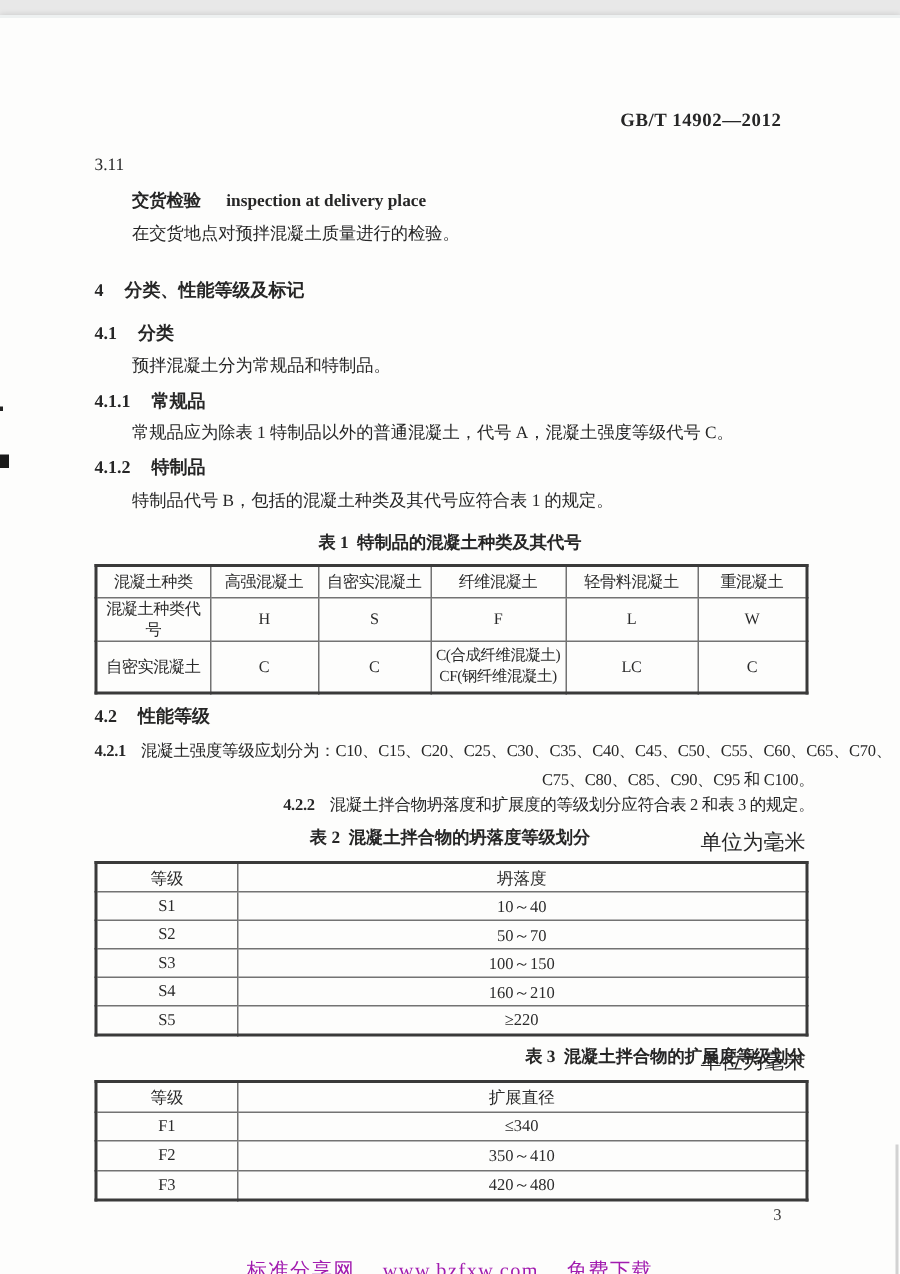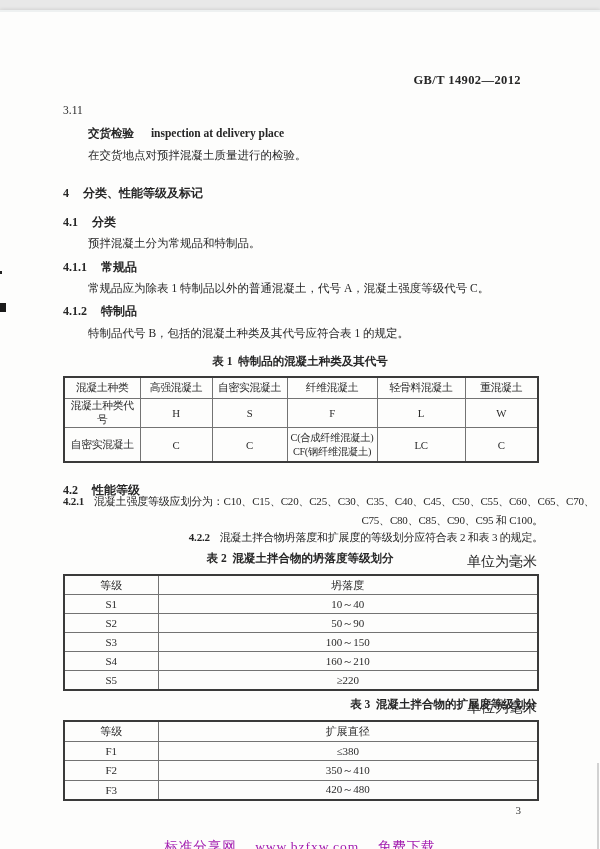--- a/index.html
+++ b/index.html
@@ -131,21 +131,21 @@
       <td>
         <span class="fiber nowrap" style="display:block">C(合成纤维混凝土)</span>
         <span class="fiber nowrap" style="display:block">CF(钢纤维混凝土)</span>
       </td>
       <td>LC</td>
       <td>C</td>
     </tr>
   </tbody>
     </table>
 
-  <div class="abs lvl1 nowrap" style="top:472px">
+  <div class="abs lvl1 nowrap" style="top:459px">
     <span class="hnum">4.2</span><span>性能等级</span>
   </div>
 
   <div class="abs para" style="top:482px">
     <span class="pline"><span class="pnum">4.2.1</span><span>混凝土强度等级应划分为：C10、C15、C20、C25、C30、C35、C40、C45、C50、C55、C60、C65、C70、</span></span>
     <span class="pline">C75、C80、C85、C90、C95 和 C100。</span>
   </div>
 
   <div class="abs para" style="top:518px">
     <span class="pline"><span class="pnum">4.2.2</span><span>混凝土拌合物坍落度和扩展度的等级划分应符合表 2 和表 3 的规定。</span></span>
@@ -164,21 +164,21 @@
         <tr>
       <td>等级</td>
       <td>坍落度</td>
     </tr>
     <tr>
       <td>S1</td>
       <td>10～40</td>
     </tr>
     <tr>
       <td>S2</td>
-      <td>50～90</td>
+      <td>50～70</td>
     </tr>
     <tr>
       <td>S3</td>
       <td>100～150</td>
     </tr>
     <tr>
       <td>S4</td>
       <td>160～210</td>
     </tr>
     <tr>
@@ -197,21 +197,21 @@
         <col style="width:94px">
         <col style="width:380px">
       </colgroup>
     <tbody>
         <tr>
       <td>等级</td>
       <td>扩展直径</td>
     </tr>
     <tr>
       <td>F1</td>
-      <td>≤380</td>
+      <td>≤340</td>
     </tr>
     <tr>
       <td>F2</td>
       <td>350～410</td>
     </tr>
     <tr>
       <td>F3</td>
       <td>420～480</td>
     </tr>
   </tbody>

